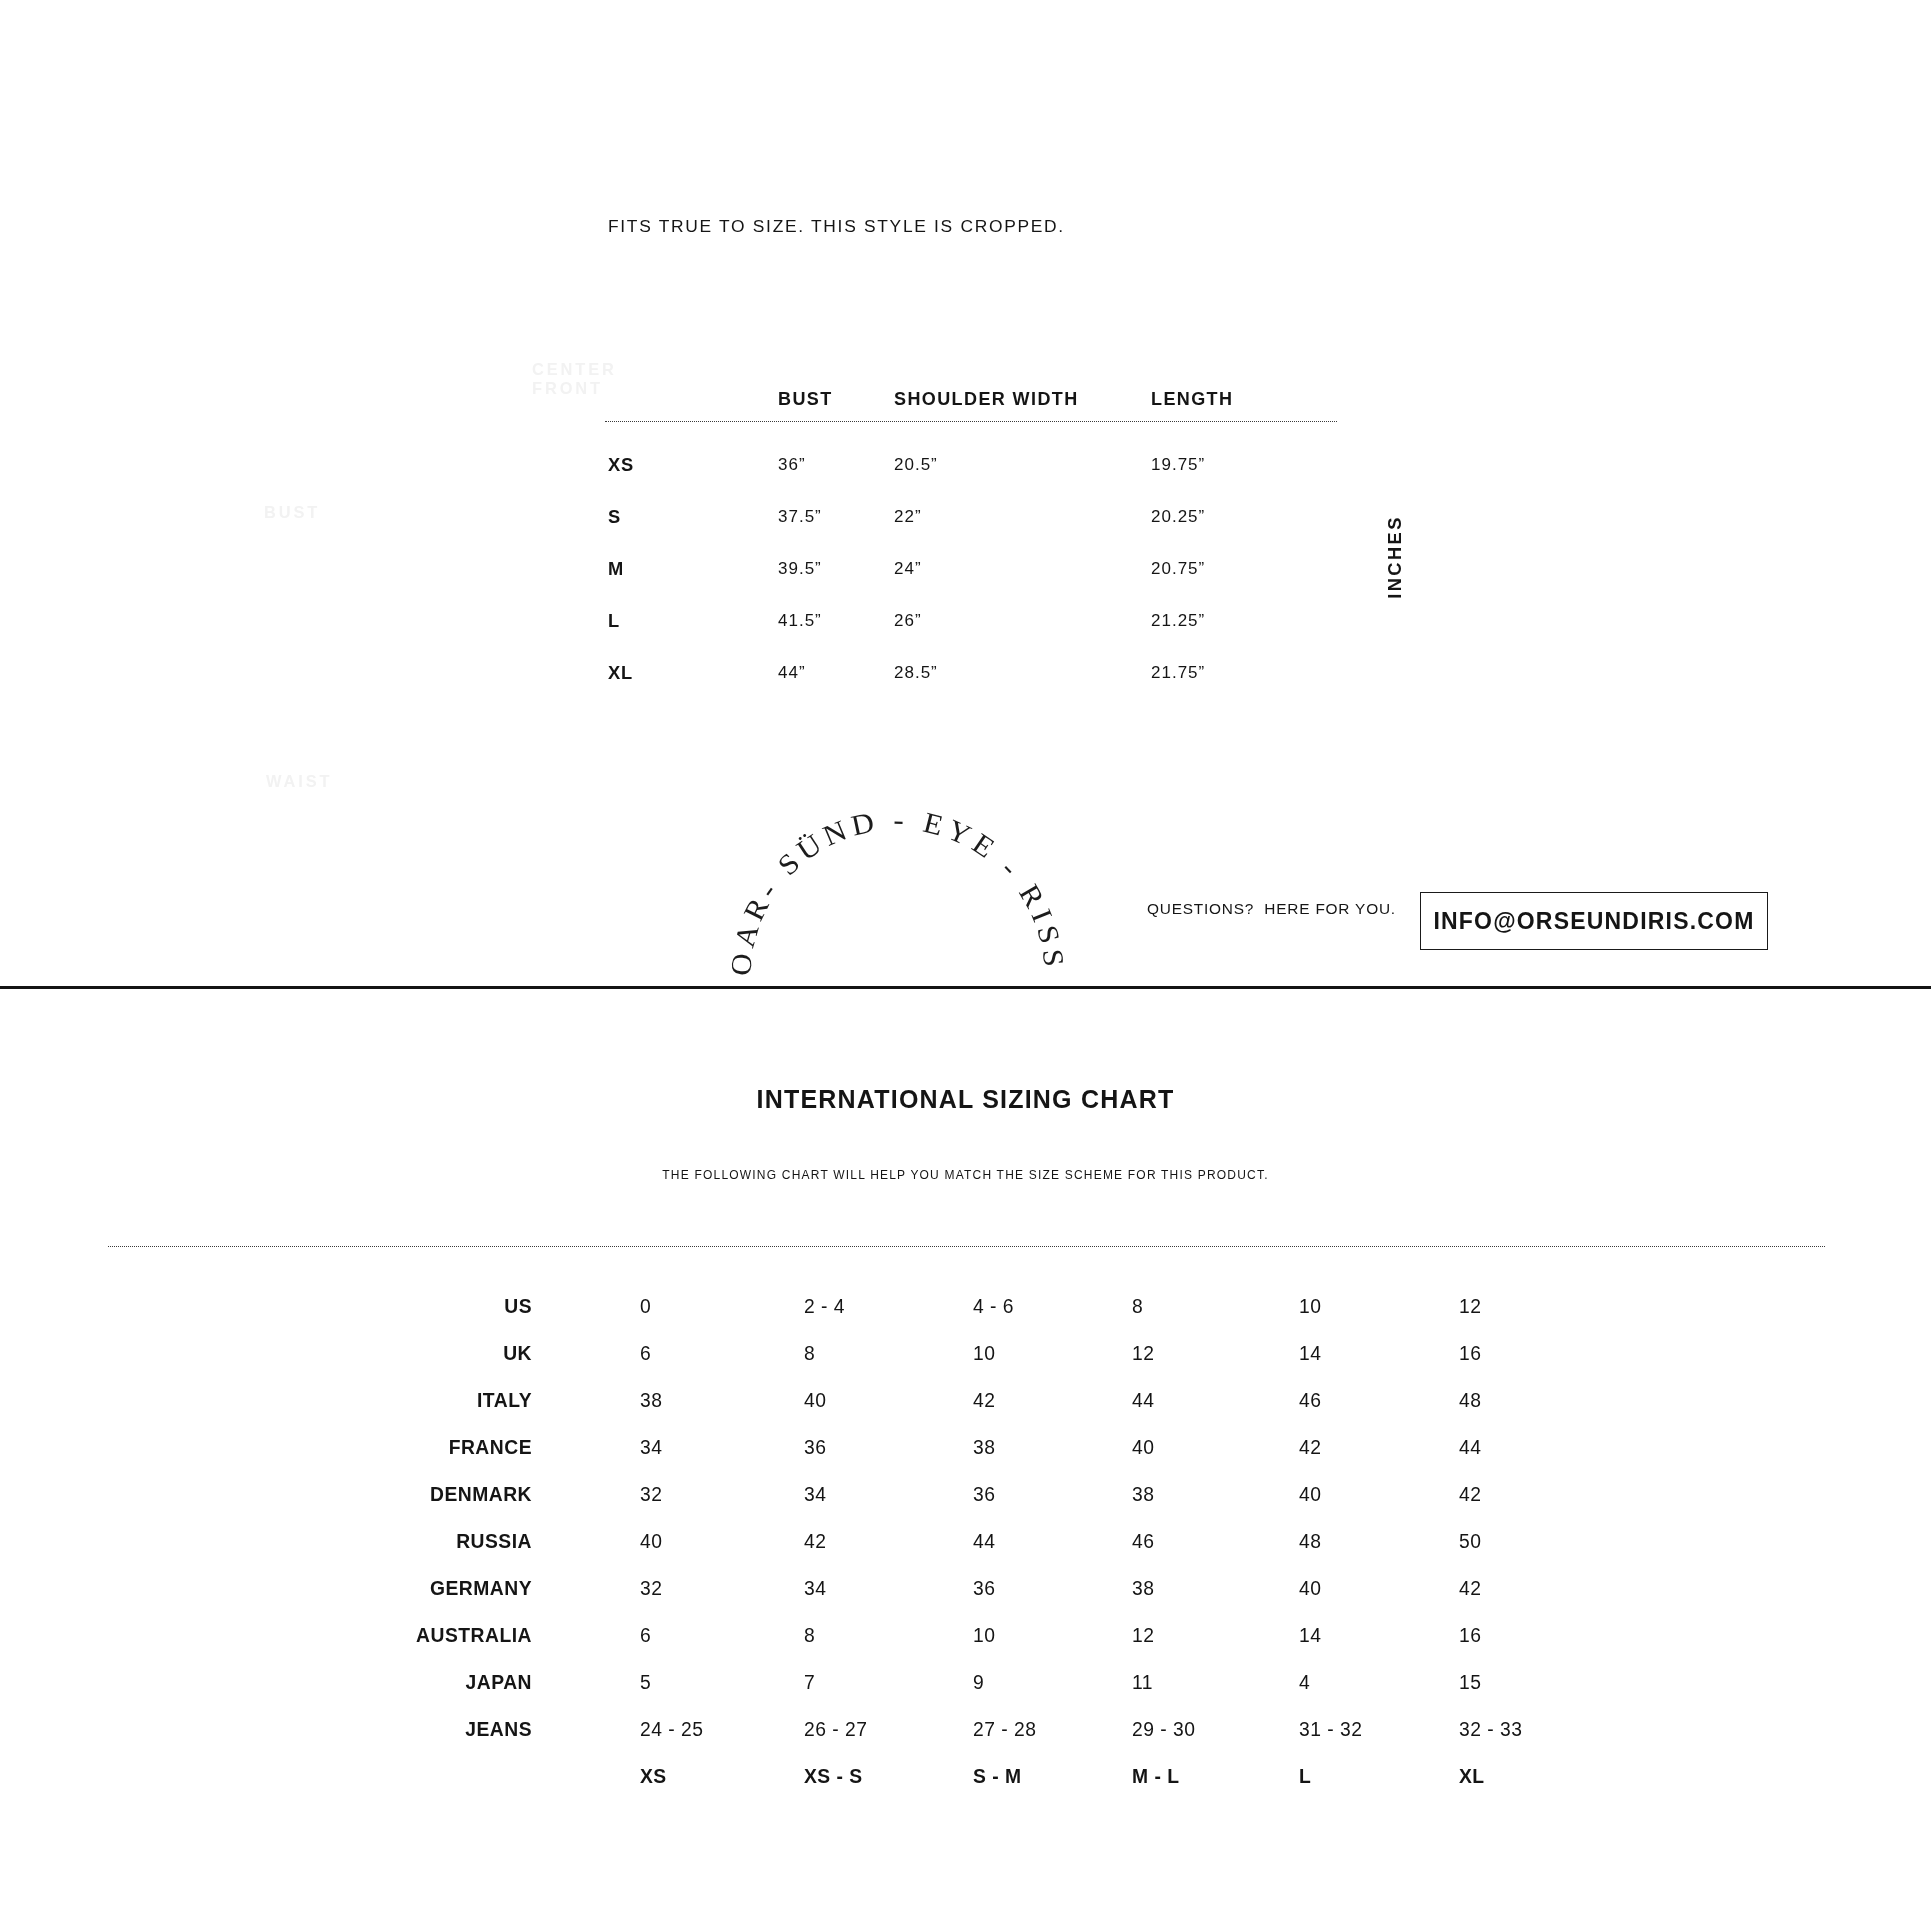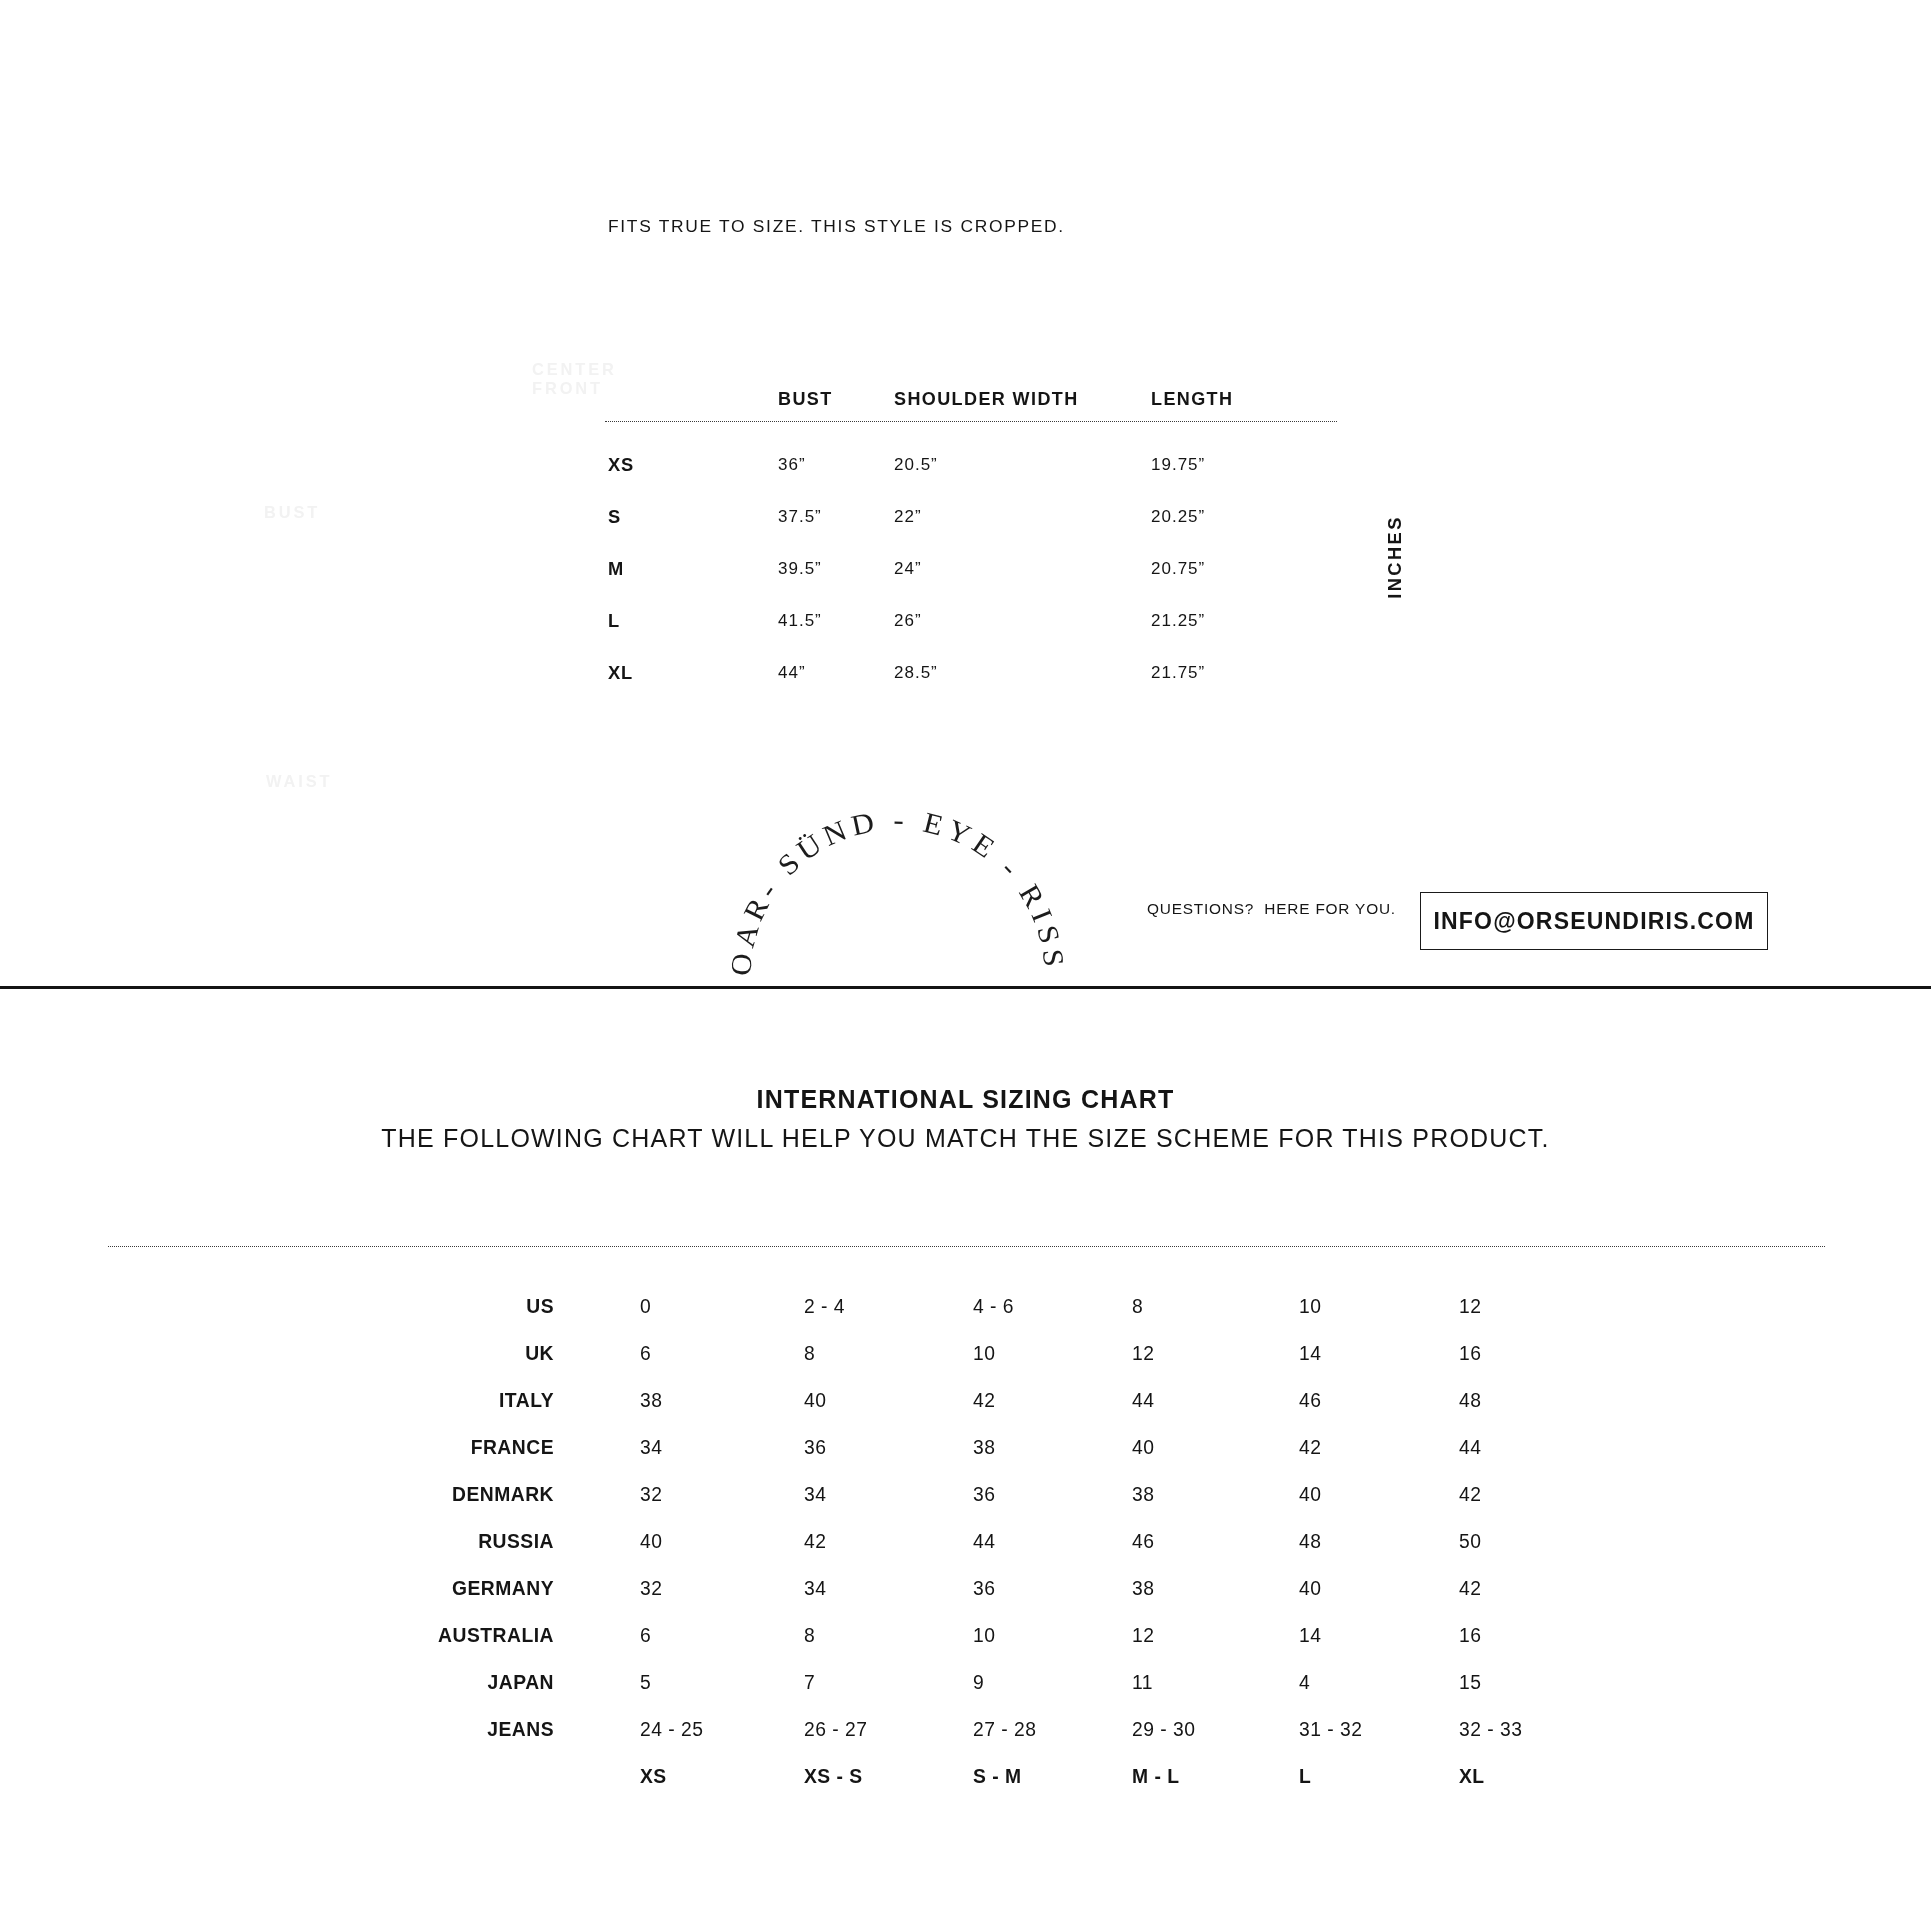--- a/index.html
+++ b/index.html
@@ -70,28 +70,28 @@
   }
 
   .section-divider{position:absolute;top:986px;left:0;width:1931px;height:2.9px;background:#141414;}
 
   
   .intl-title{
     position:absolute;top:1085px;left:0;width:1931px;text-align:center;
     font-weight:bold;font-size:25px;letter-spacing:1.2px;
   }
   .intl-sub{
-    position:absolute;top:1124px;left:0;width:1931px;text-align:center;
-    font-size:25px;letter-spacing:1.2px;
+    position:absolute;top:1168px;left:0;width:1931px;text-align:center;
+    font-size:12px;letter-spacing:1.2px;
   }
   .intl-dotted{position:absolute;top:1246px;left:108px;width:1717px;border-top:1.9px dotted #3a3a3a;}
 
   .intl-rows{position:absolute;top:1283px;left:0;width:1931px;}
   .i-row{display:grid;grid-template-columns:640px 164px 169px 159px 167px 160px auto;align-items:center;height:47px;}
-  .i-label{font-weight:bold;font-size:19.3px;letter-spacing:0.5px;text-align:right;padding-right:86px;}
+  .i-label{font-weight:bold;font-size:19.3px;letter-spacing:0.5px;text-align:right;padding-right:108px;}
   .i-val{font-size:19.3px;letter-spacing:0.5px;}
   .i-sizes .i-val{font-weight:bold;}
 </style>
 </head>
 <body>
 
 <div class="page">
 
 
   <div class="fit-note">FITS TRUE TO SIZE. THIS STYLE IS CROPPED.</div>

